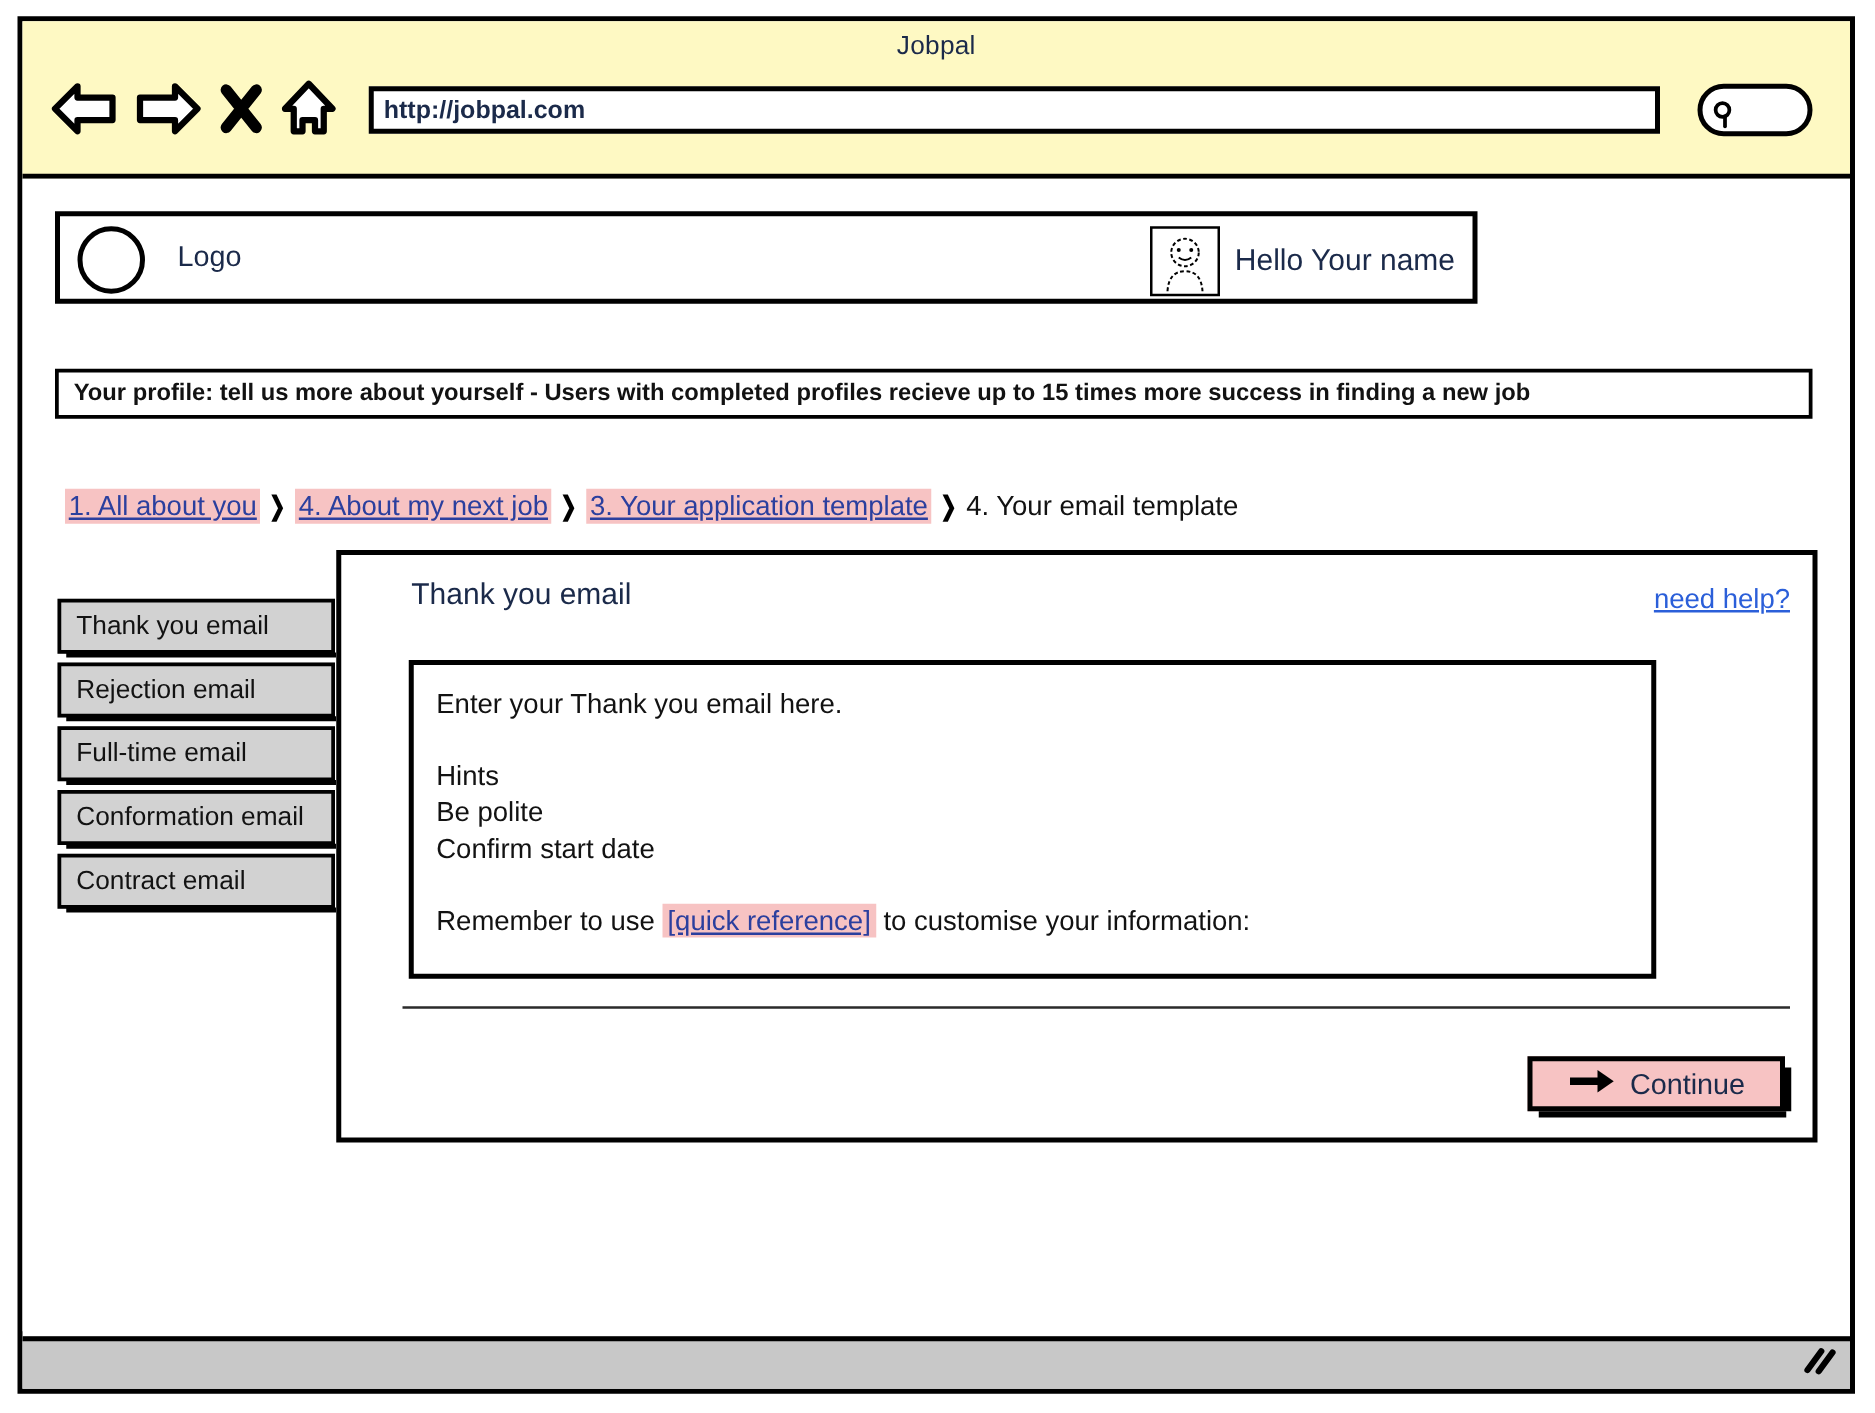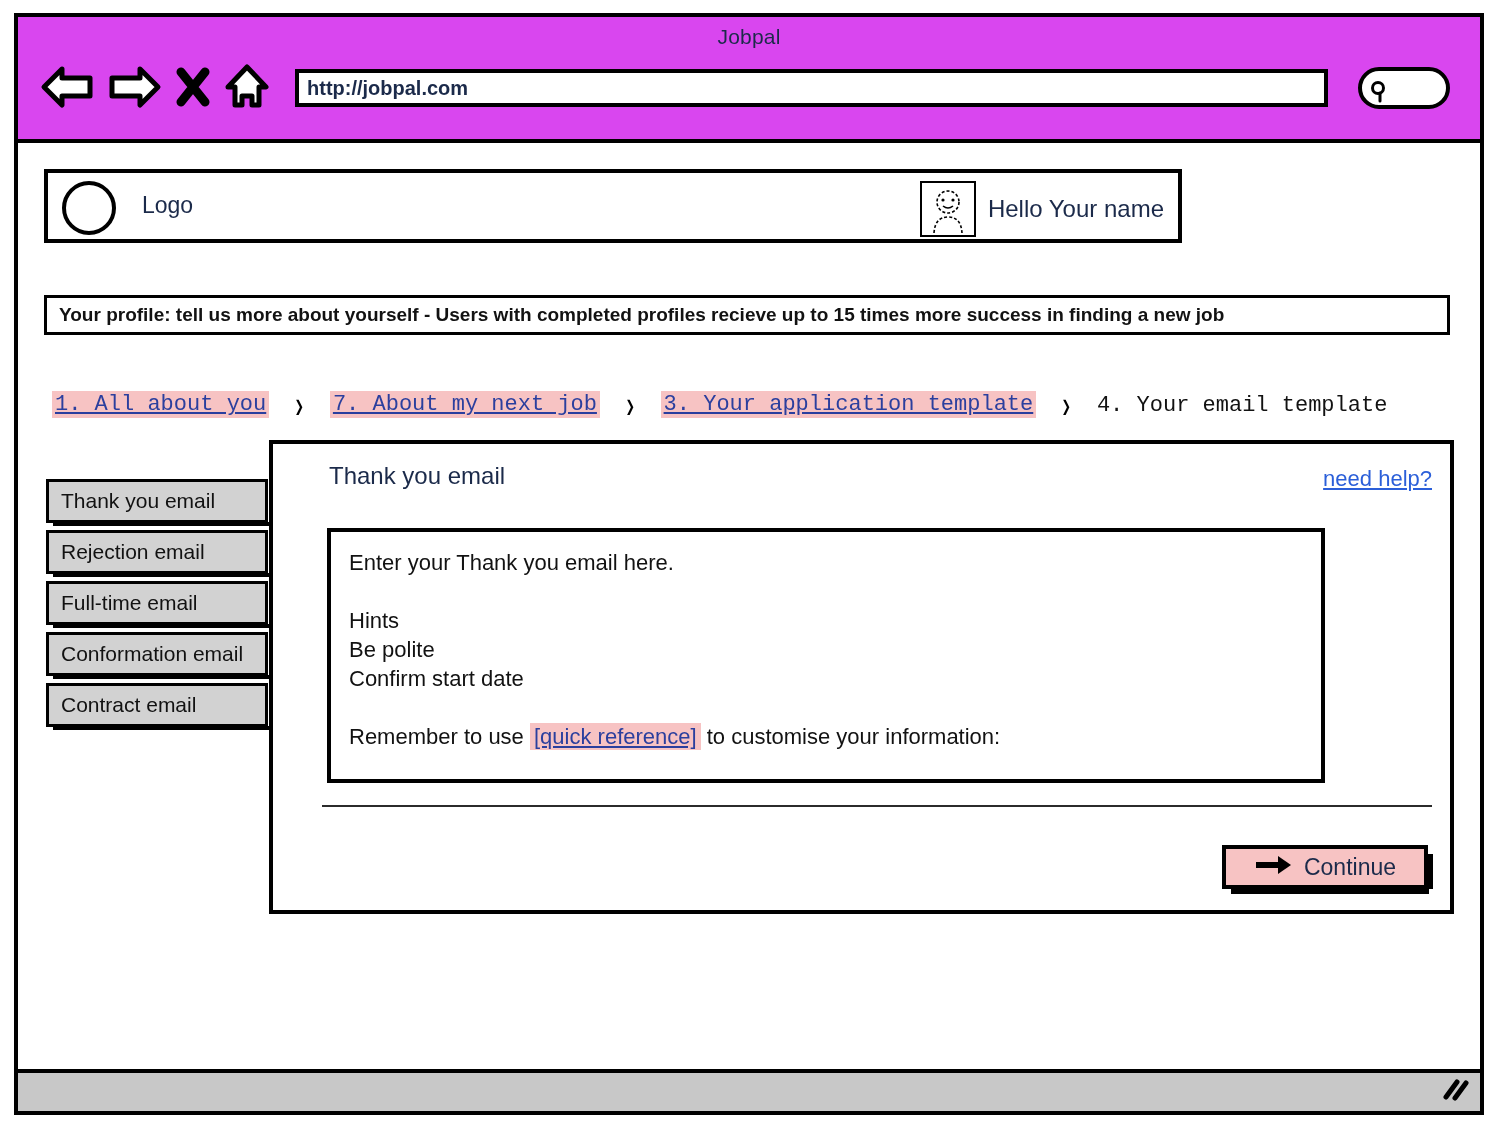--- a/index.html
+++ b/index.html
@@ -26,21 +26,21 @@
     background: #ffffff;
     box-sizing: border-box;
   }
 
   .chrome-bar {
     position: absolute;
     left: 0;
     top: 0;
     width: 100%;
     height: 126px;
-    background: #d946ef;
+    background: #fef9c3;
     border-bottom: 4px solid #000;
     box-sizing: border-box;
   }
 
   .window-title {
     position: absolute;
     left: 0;
     top: 8px;
     width: 100%;
     text-align: center;
@@ -177,23 +177,22 @@
     color: #121212;
     white-space: nowrap;
   }
 
   
   .breadcrumb {
     position: absolute;
     left: 34px;
     top: 248px;
     display: flex;
-    align-items: flex-end;
-    gap: 24px;
-    font-family: Liberation Mono, monospace;
+    align-items: center;
+    gap: 5px;
   }
   .crumb-link {
     font-size: 22px;
     color: #2b3f9e;
     background: #f7c3c3;
     text-decoration: underline;
     padding: 1px 3px;
     white-space: nowrap;
     cursor: pointer;
   }
@@ -436,21 +435,21 @@
       </div>
     </div>
 
     <div class="promo-banner">
       <span class="promo-text">Your profile: tell us more about yourself - Users with completed profiles recieve up to 15 times more success in finding a new job</span>
     </div>
 
     <div class="breadcrumb">
       <span class="crumb-link">1. All about you</span>
       <span class="crumb-sep">❯</span>
-      <span class="crumb-link">7. About my next job</span>
+      <span class="crumb-link">4. About my next job</span>
       <span class="crumb-sep">❯</span>
       <span class="crumb-link">3. Your application template</span>
       <span class="crumb-sep">❯</span>
       <span class="crumb-current">4. Your email template</span>
     </div>
 
     <div class="tab-list">
       <div class="tab-item">
         <span class="tab-label">Thank you email</span>
       </div>

